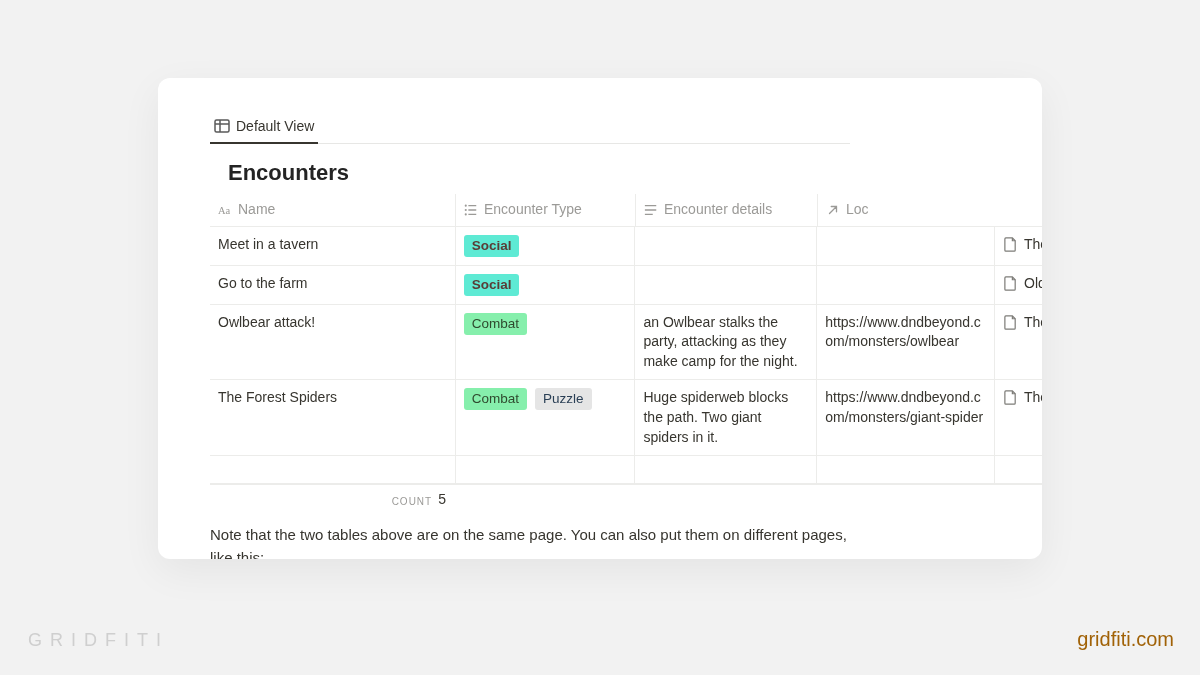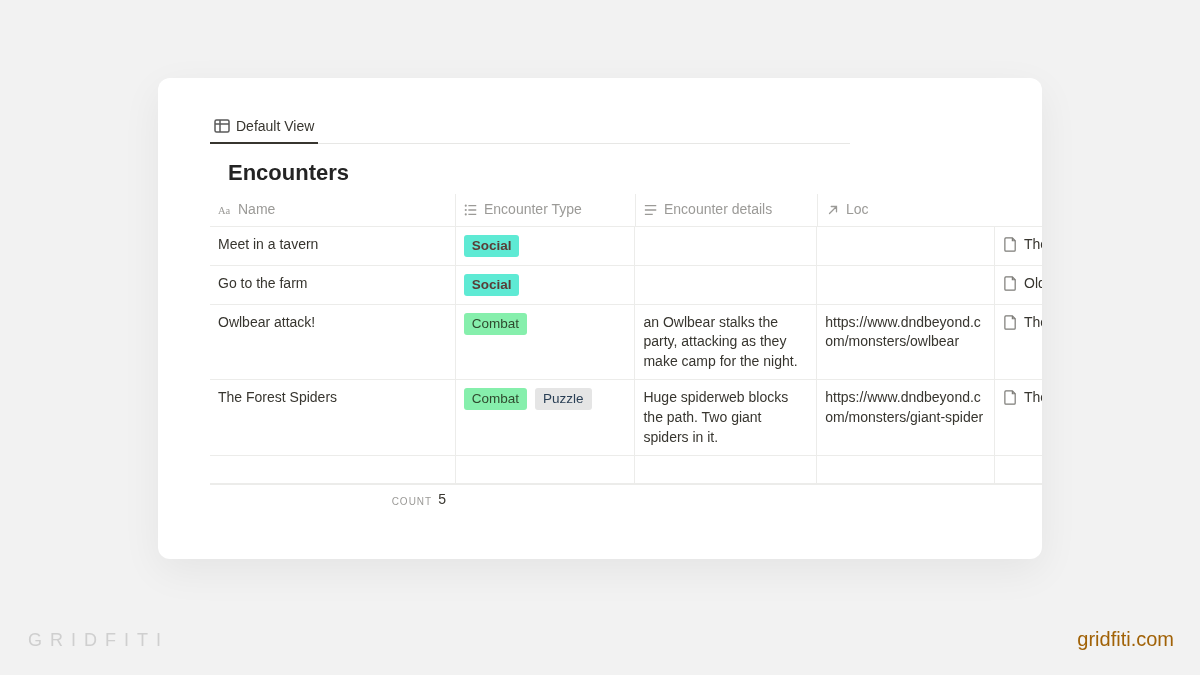--- a/index.html
+++ b/index.html
@@ -352,18 +352,19 @@
       </div>
     </div>
 
     <div class="count-row">
       <div class="count-wrap">
         <span class="count-label">COUNT</span>
         <span class="count-val">5</span>
       </div>
     </div>
 
+    <div class="body-text">Note that the two tables above are on the same page. You can also put them on different pages, like this:</div>
 
   </div>
 </div>
 
 <div class="wm-left">GRIDFITI</div>
 <div class="wm-right">gridfiti.com</div>
 
 </body></html>

